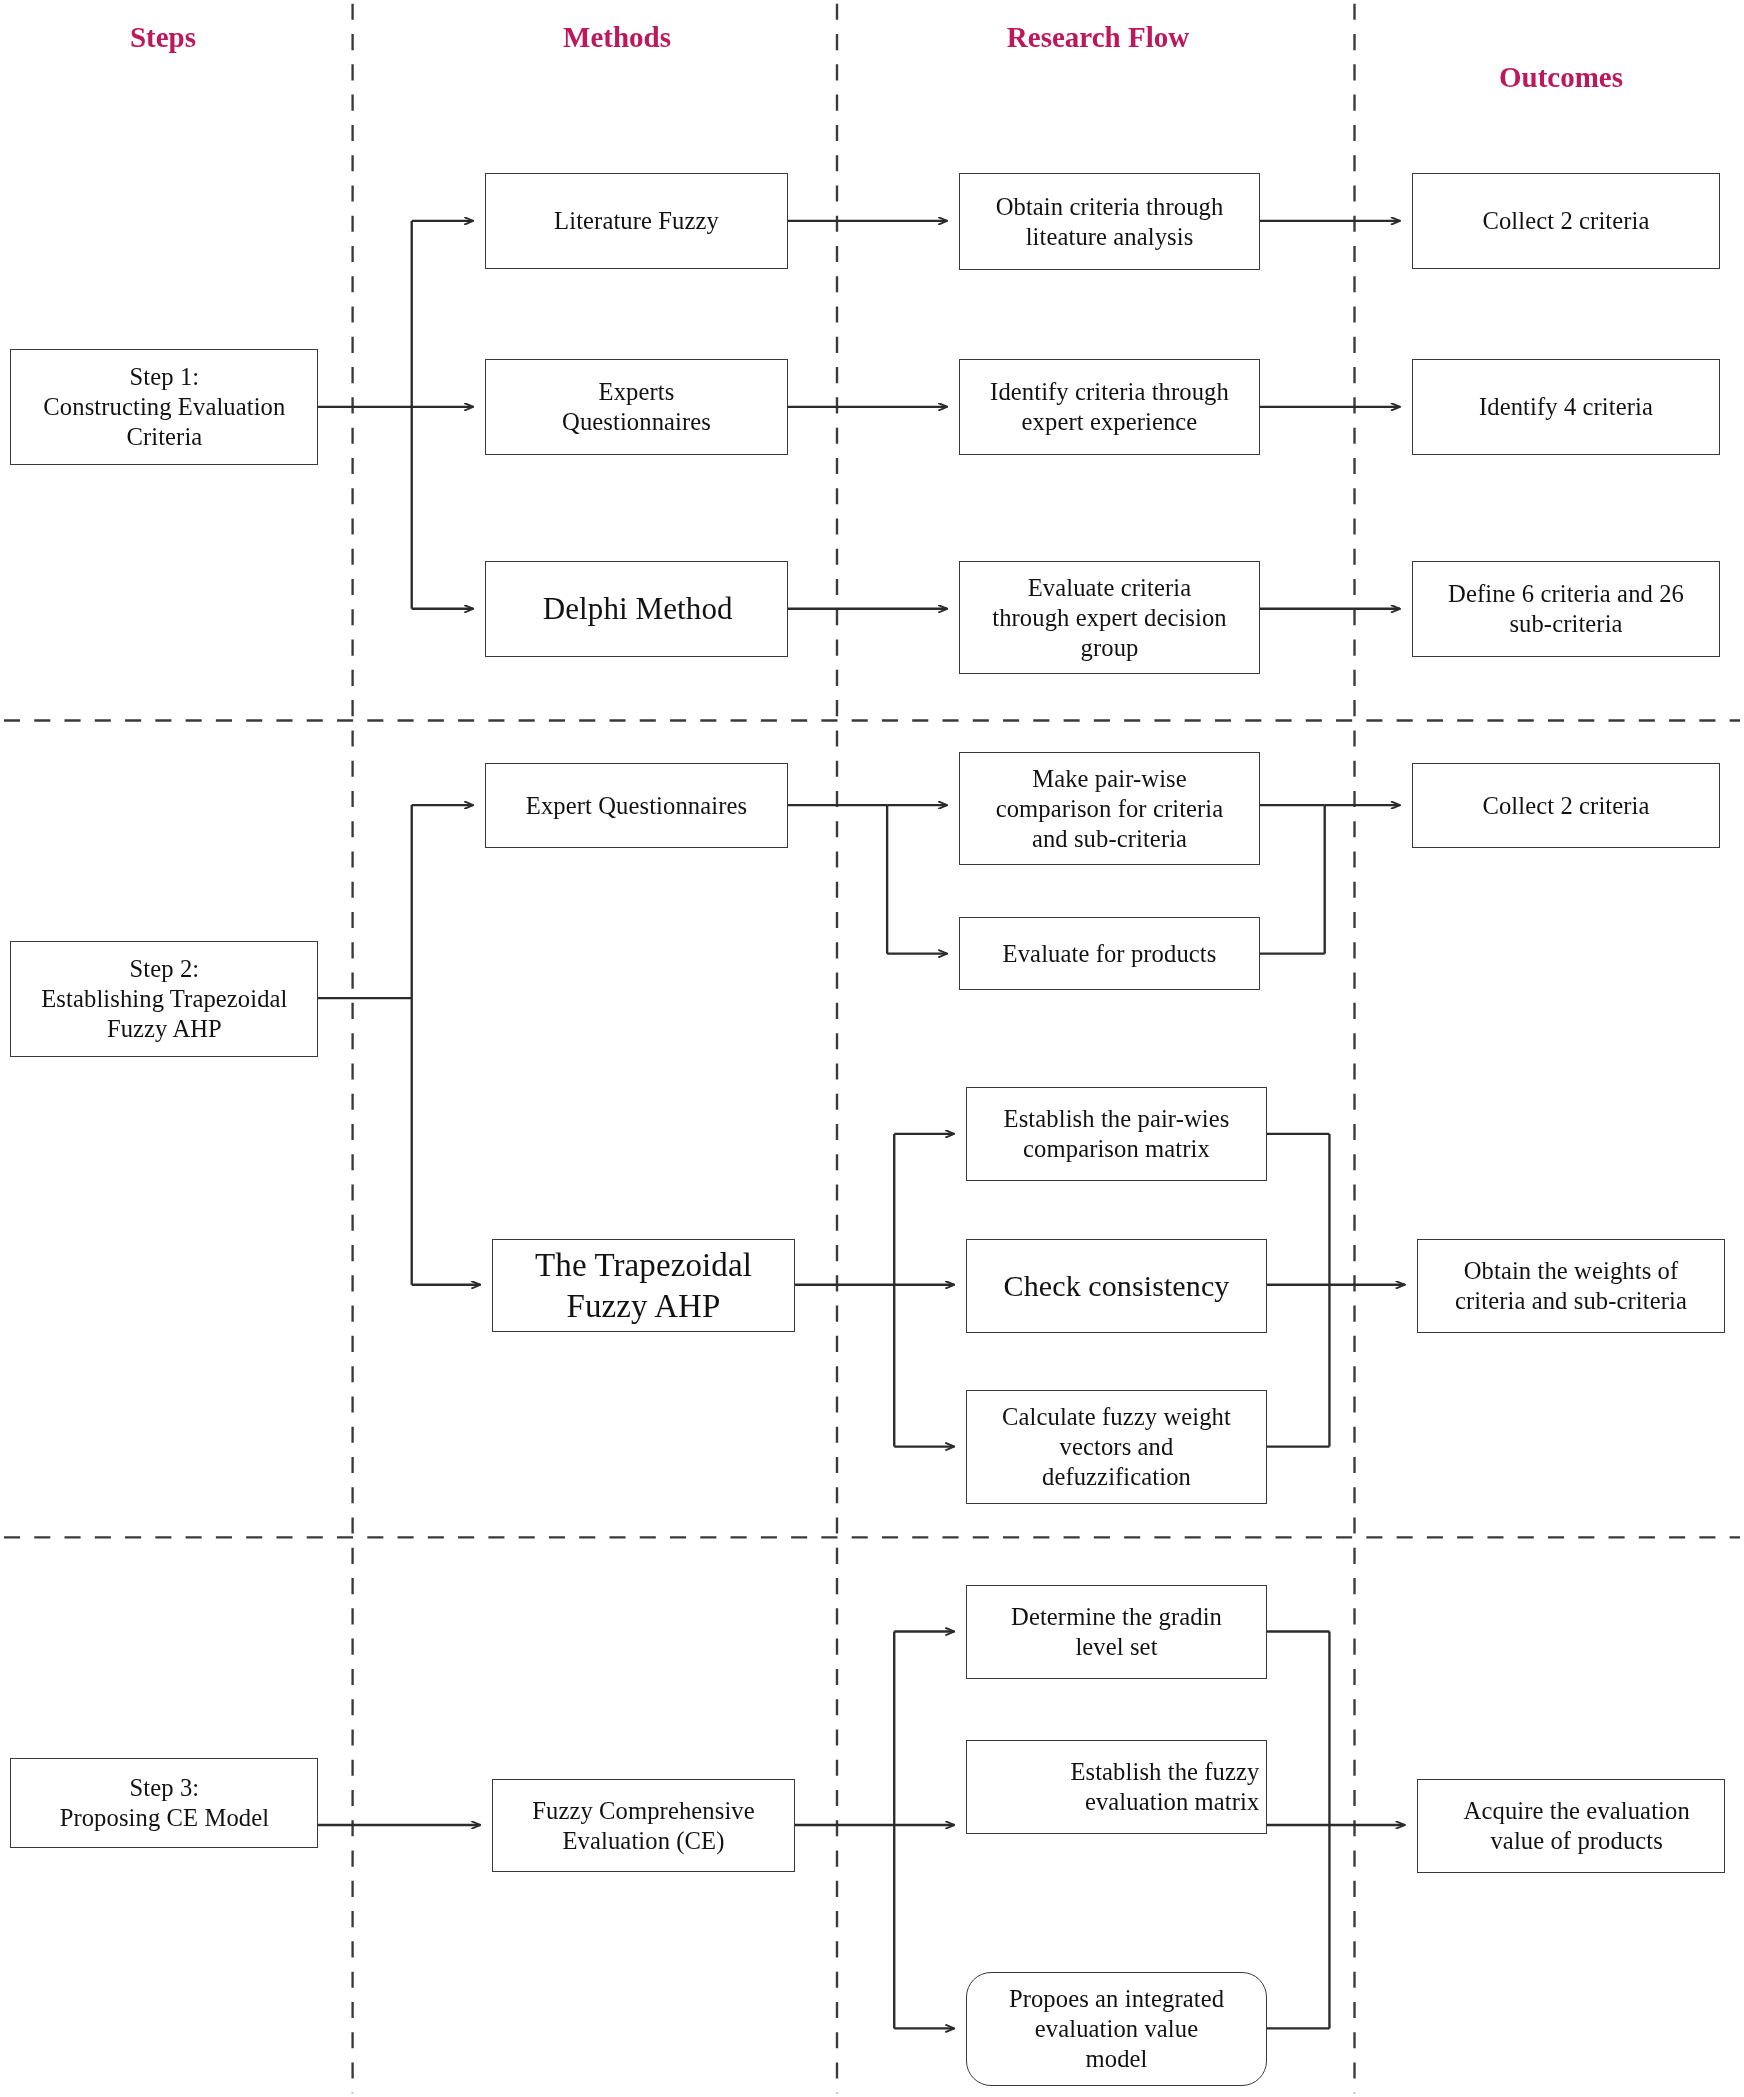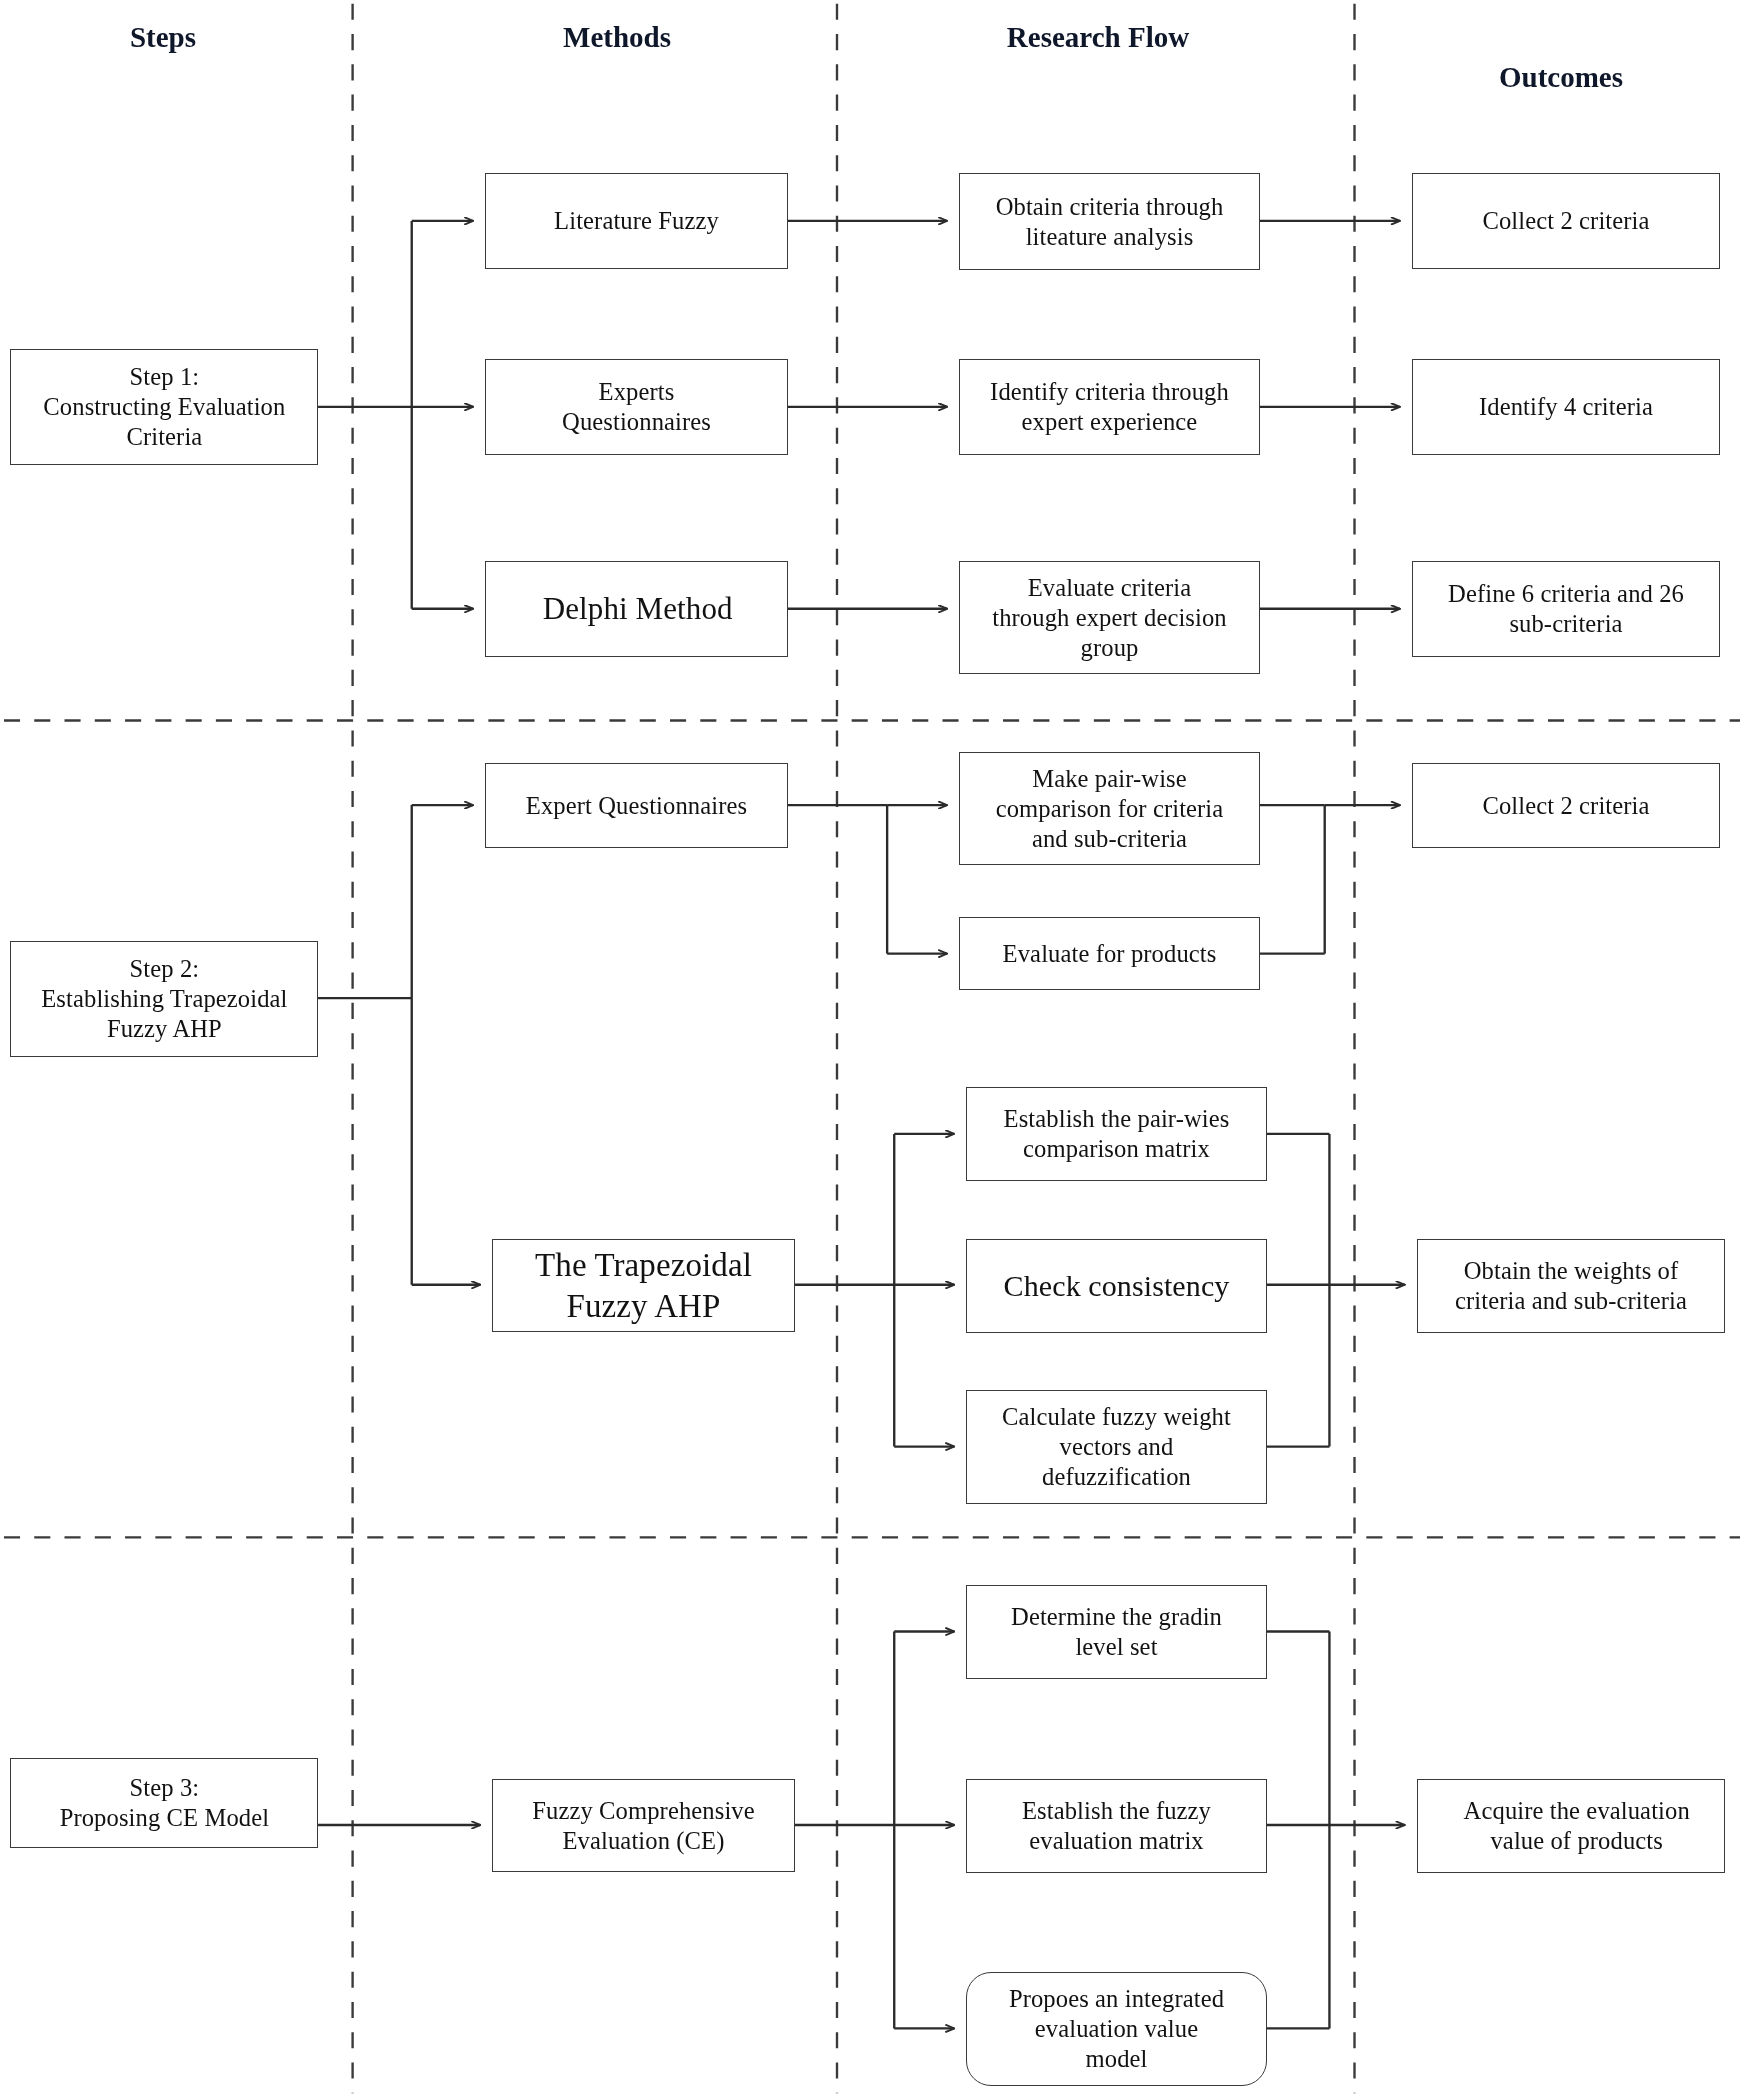--- a/index.html
+++ b/index.html
@@ -7,21 +7,21 @@
     font-family:"Liberation Serif", serif;
     width:1744px;height:2097px;
     position:relative;overflow:hidden;
   }
   #canvas{position:absolute;left:0;top:0;width:1744px;height:2097px;}
   .col-header{
     position:absolute;
     font-family:"Liberation Serif", serif;
     font-weight:bold;
     font-size:29px;
-    color:#0f172a;
+    color:#be185d;
     text-align:center;
     white-space:nowrap;
     transform:translateX(-50%);
   }
   .node{
     position:absolute;
     box-sizing:border-box;
     border:1.9px solid #3a3a3a;
     background:#ffffff;
     display:flex;
@@ -185,21 +185,21 @@
     </div>
     <div class="node" style="left: 10.4px; top: 1758px; width: 308px; height: 90px; font-size: 24.6px;">
       <span class="txt">Step 3:<br>Proposing CE Model</span>
     </div>
     <div class="node" style="left: 492px; top: 1779px; width: 303px; height: 93px; font-size: 24.6px;">
       <span class="txt">Fuzzy Comprehensive<br>Evaluation (CE)</span>
     </div>
     <div class="node" style="left: 966px; top: 1585px; width: 301px; height: 94px; font-size: 24.6px;">
       <span class="txt">Determine the gradin<br>level set</span>
     </div>
-    <div class="node" style="left: 966px; top: 1779px; width: 301px; height: 94px; font-size: 24.6px;">
+    <div class="node" style="left: 966px; top: 1740px; width: 301px; height: 94px; font-size: 24.6px; text-align: right;">
       <span class="txt">Establish the fuzzy<br>evaluation matrix</span>
     </div>
     <div class="node" style="left: 966px; top: 1972px; width: 301px; height: 114px; font-size: 24.6px; border-radius: 25px;">
       <span class="txt">Propoes an integrated<br>evaluation value<br>model</span>
     </div>
     <div class="node" style="left: 1417px; top: 1779px; width: 308px; height: 94px; font-size: 24.6px; padding-left: 18px;">
       <span class="txt">Acquire the evaluation<br>value of products</span>
     </div>
   </div>
 

